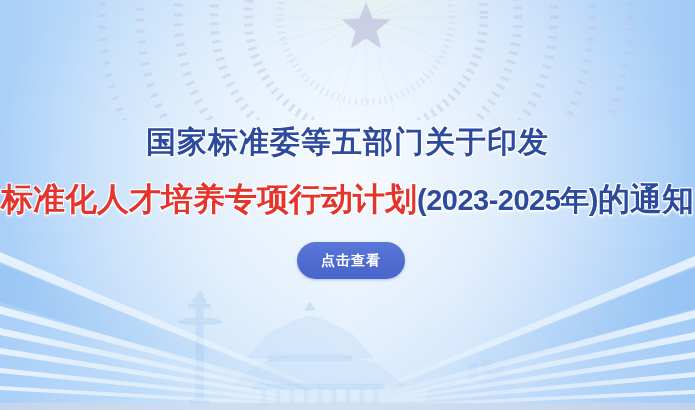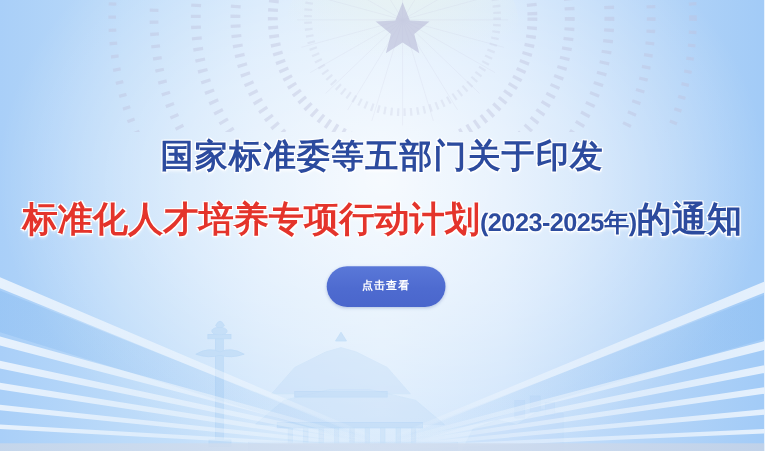--- a/index.html
+++ b/index.html
@@ -84,33 +84,33 @@
     font-size: 32px;
     font-weight: bold;
     letter-spacing: 0px;
     white-space: nowrap;
     text-shadow:
       1px 1px 0 #ffffff, -1px 1px 0 #ffffff, 1px -1px 0 #ffffff, -1px -1px 0 #ffffff,
       0 2px 3px rgba(255,255,255,0.9);
   }
   .seg-red   { color: #e4342b; text-align: center; }
   .seg-blue  { color: #2c4b9e; }
-  .seg-years { color: #2c4b9e; font-size: 23px; letter-spacing: -.5px; }
+  .seg-years { color: #2c4b9e; font-size: 29px; letter-spacing: -.5px; }
 
   
   .cta {
     position: absolute;
     left: 297px; top: 242px;
     width: 108px; height: 37px;
     border: none;
     border-radius: 19px;
     background: linear-gradient(to bottom, #5a78d8 0%, #4e6bd0 55%, #4a66cc 100%);
     color: #ffffff;
     font-family: "Liberation Sans", "DejaVu Sans", sans-serif;
-    font-size: 10px;
+    font-size: 14px;
     font-weight: bold;
     letter-spacing: 1px;
     cursor: pointer;
     box-shadow: 0 1px 3px rgba(40,70,150,0.28);
     padding: 0;
     line-height: 37px;
   }
 </style>
 </head>
 <body>

